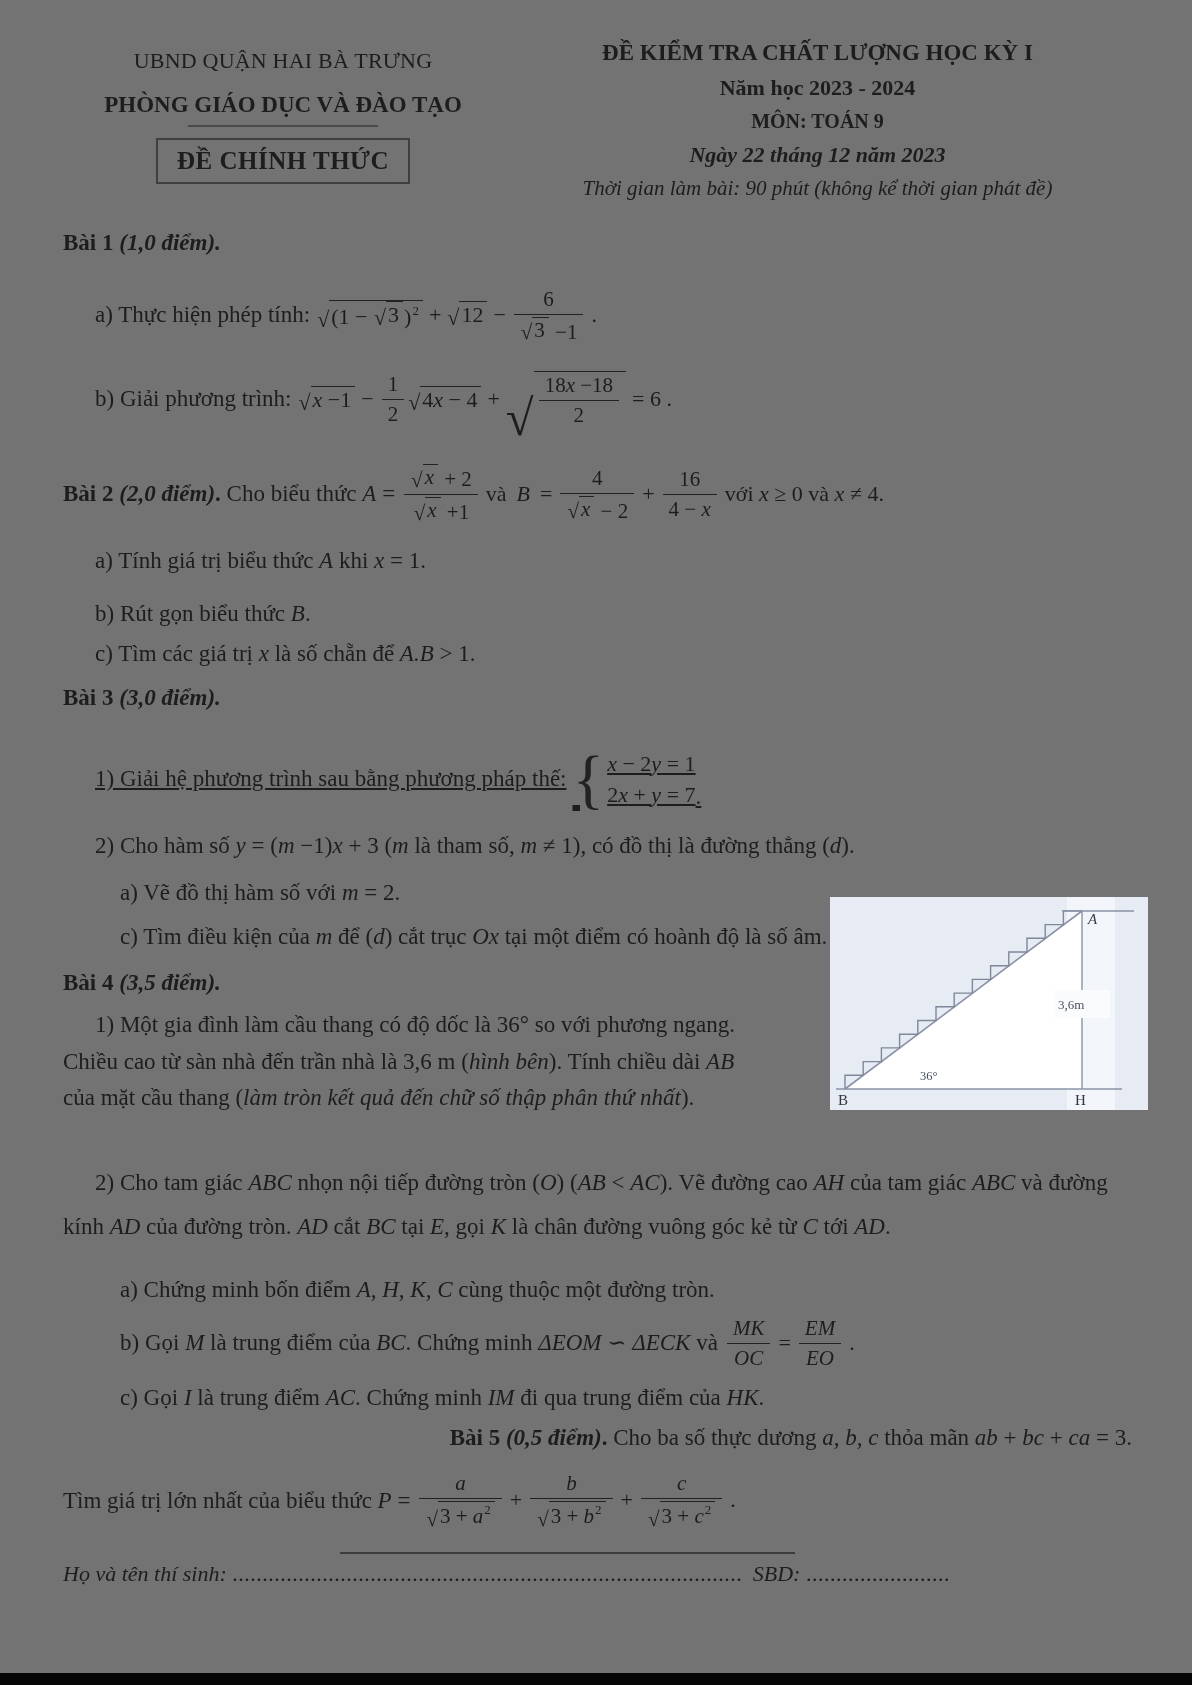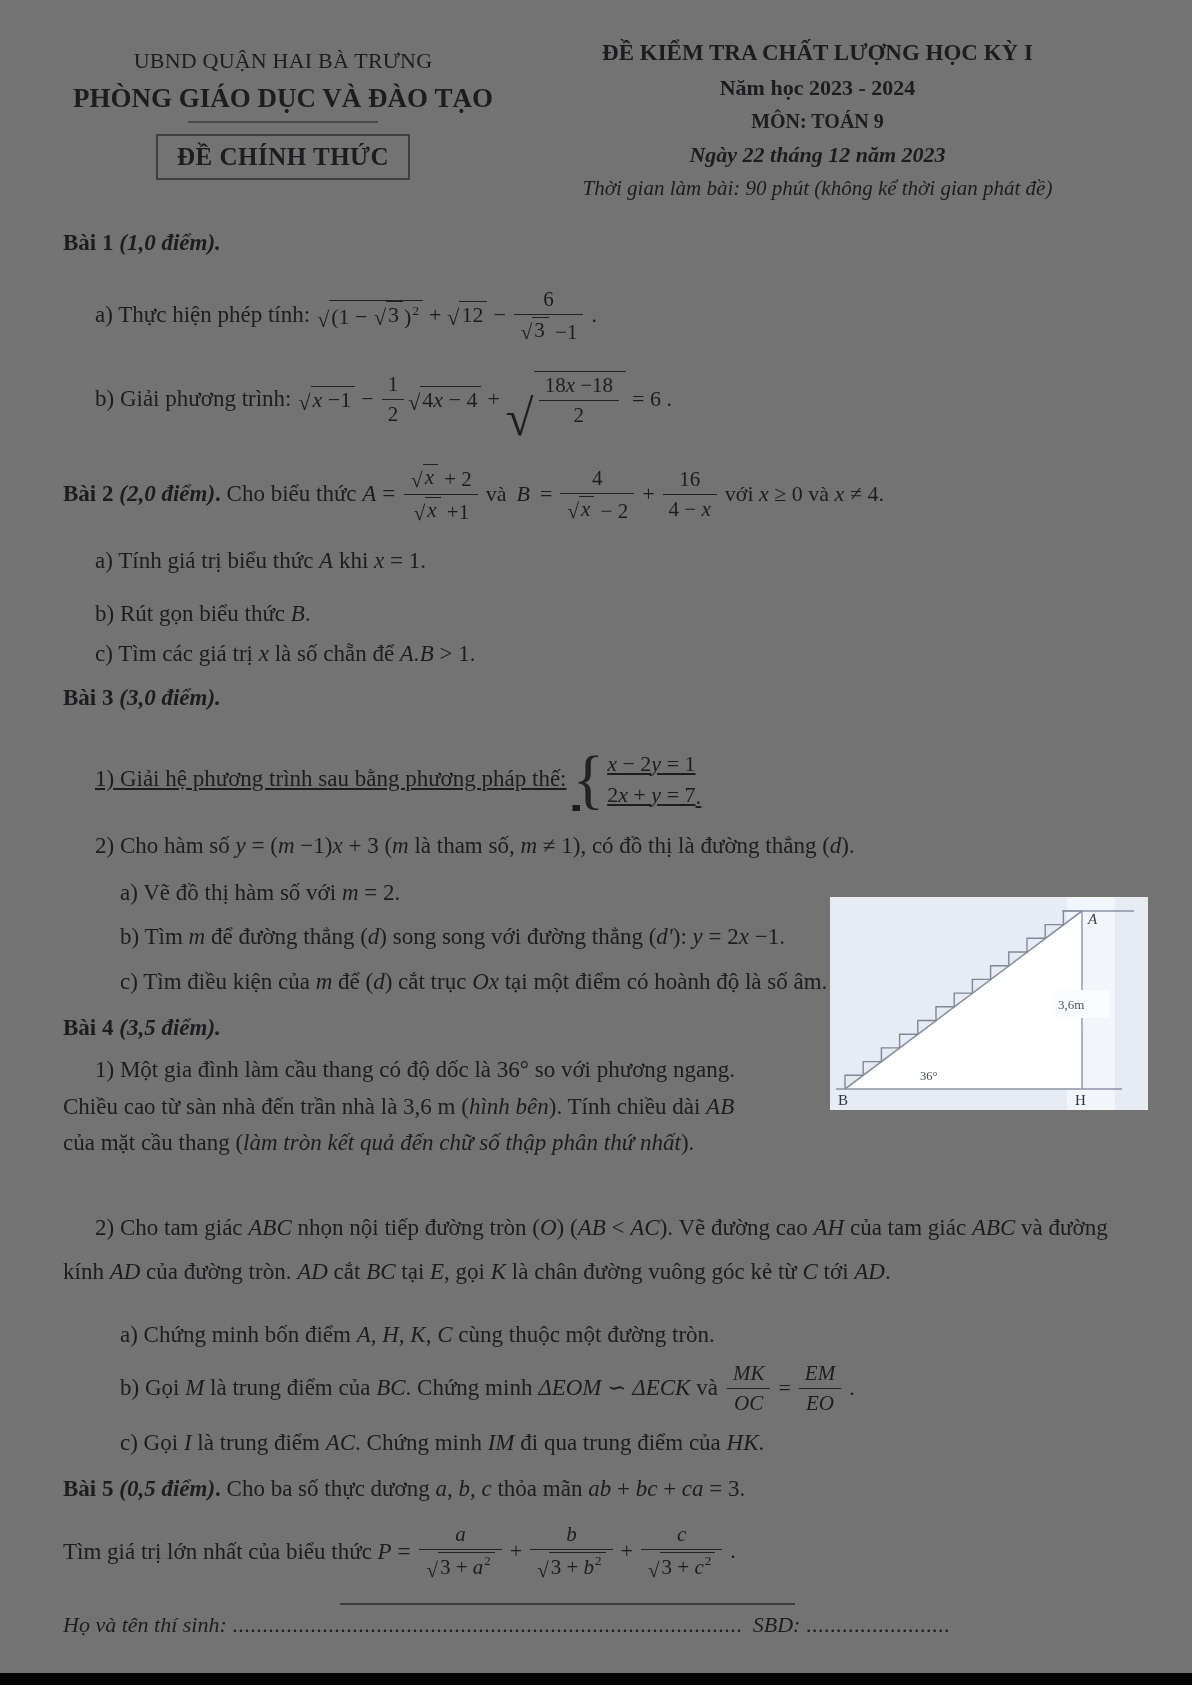--- a/index.html
+++ b/index.html
@@ -7,21 +7,21 @@
     position:relative; width:1192px; height:1685px; margin:0 auto;
     background:#737373; color:#1d1d1f; overflow:hidden;
     font-family:"Liberation Serif","DejaVu Serif",serif;
   }
   .content { position:relative; padding:40px 60px 0 63px; }
 
   
   .hdr { display:flex; }
   .hdr-left { width:440px; text-align:center; padding-top:8px; }
   .hdr-left .org1 { font-size:22px; letter-spacing:.2px; }
-  .hdr-left .org2 { font-size:27px; font-weight:bold; margin-top:9px; }
+  .hdr-left .org2 { font-size:23px; font-weight:bold; margin-top:18px; }
   .hdr-left .rule { width:190px; border-top:2px solid #4a4a4a; margin:7px auto 0; }
   .stamp { display:inline-block; margin-top:11px; border:2px solid #3f3f3f;
            padding:7px 19px; font-size:25px; font-weight:bold; letter-spacing:.5px; }
   .hdr-right { flex:1; text-align:center; }
   .hdr-right .t1 { font-size:23px; font-weight:bold; }
   .hdr-right .t2 { font-size:22px; font-weight:bold; margin-top:9px; }
   .hdr-right .t3 { font-size:20px; font-weight:bold; margin-top:9px; }
   .hdr-right .t4 { font-size:22px; font-weight:bold; font-style:italic; margin-top:9px; }
   .hdr-right .t5 { font-size:21px; font-style:italic; margin-top:8px; }
 
@@ -197,21 +197,20 @@
         <span class="rows">
           <div><span class="v">x</span><span> − 2</span><span class="v">y</span><span> = 1</span></div>
           <div><span>2</span><span class="v">x</span><span> + </span><span class="v">y</span><span> = 7</span></div>
         </span>
         <span class="enddot">.</span>
       </span>
     </div>
 
     <div class="hline ind1" style="margin-top:8px; line-height:40px;"><span>2) Cho hàm số </span><span class="v">y</span><span> = (</span><span class="v">m</span><span> −1)</span><span class="v">x</span><span> + 3  (</span><span class="v">m</span><span> là tham số, </span><span class="v">m</span><span> ≠ 1), có đồ thị là đường thẳng (</span><span class="v">d</span><span>).</span></div>
     <div class="hline ind2" style="margin-top:7px; line-height:40px;"><span>a) Vẽ đồ thị hàm số với </span><span class="v">m</span><span> = 2.</span></div>
-    <div class="hline ind2" style="margin-top:3px; line-height:42px;"><span>b) Tìm </span><span class="v">m</span><span> để đường thẳng (</span><span class="v">d</span><span>) song song với đường thẳng (</span><span class="v">d'</span><span>): </span><span class="v">y</span><span> = 2</span><span class="v">x</span><span> −1.</span></div>
     <div class="hline ind2" style="margin-top:3px; line-height:42px;"><span>c) Tìm điều kiện của </span><span class="v">m</span><span> để (</span><span class="v">d</span><span>) cắt trục </span><span class="v">Ox</span><span> tại một điểm có hoành độ là số âm.</span></div>
 
     <div class="hline" style="margin-top:7px;">
       <span class="bold">Bài 4 </span><span class="bi">(3,5 điểm).</span>
     </div>
 
     <div class="hline p-b4" style="margin-top:6px; text-indent:32px; line-height:36.5px;"><span>1) Một gia đình làm cầu thang có độ dốc là 36° so với phương ngang. Chiều cao từ sàn nhà đến trần nhà là 3,6 m (</span><span class="i">hình bên</span><span>). Tính chiều dài </span><span class="v">AB</span><span> của mặt cầu thang (</span><span class="i">làm tròn kết quả đến chữ số thập phân thứ nhất</span><span>).</span></div>
 
     <div class="hline" style="margin-top:44px; text-indent:32px; line-height:44px;"><span>2) Cho tam giác </span><span class="v">ABC</span><span> nhọn nội tiếp đường tròn (</span><span class="v">O</span><span>)  (</span><span class="v">AB</span><span> &lt; </span><span class="v">AC</span><span>). Vẽ đường cao </span><span class="v">AH</span><span> của tam giác </span><span class="v">ABC</span><span> và đường kính </span><span class="v">AD</span><span> của đường tròn. </span><span class="v">AD</span><span> cắt </span><span class="v">BC</span><span> tại </span><span class="v">E</span><span>, gọi </span><span class="v">K</span><span> là chân đường vuông góc kẻ từ </span><span class="v">C</span><span> tới </span><span class="v">AD</span><span>.</span></div>
     <div class="hline ind2" style="margin-top:21px; line-height:40px;"><span>a) Chứng minh bốn điểm </span><span class="v">A, H, K, C</span><span> cùng thuộc một đường tròn.</span></div>
@@ -227,21 +226,21 @@
         <span class="frac v">
             <span class="num">EM</span>
             <span class="den">EO</span>
           </span>
         <span class="op">.</span>
       </span>
     </div>
 
     <div class="hline ind2" style="margin-top:2px; line-height:40px;"><span>c) Gọi </span><span class="v">I</span><span> là trung điểm </span><span class="v">AC</span><span>. Chứng minh </span><span class="v">IM</span><span> đi qua trung điểm của </span><span class="v">HK</span><span>.</span></div>
 
-    <div class="hline" style="margin-top:6px; line-height:40px;"><span class="b">Bài 5 </span><span class="bi">(0,5 điểm)</span><span class="b">. </span><span>Cho ba số thực dương </span><span class="v">a, b, c</span><span> thỏa mãn  </span><span class="v">ab</span><span> + </span><span class="v">bc</span><span> + </span><span class="v">ca</span><span> = 3.</span></div>
+    <div class="hline" style="line-height:40px;text-align:right;"><span class="b">Bài 5 </span><span class="bi">(0,5 điểm)</span><span class="b">. </span><span>Cho ba số thực dương </span><span class="v">a, b, c</span><span> thỏa mãn  </span><span class="v">ab</span><span> + </span><span class="v">bc</span><span> + </span><span class="v">ca</span><span> = 3.</span></div>
 
     <div class="fline" style="margin-top:2px; min-height:82px;">
       <span class="lead"><span>Tìm giá trị lớn nhất của biểu thức </span><span class="v">P</span><span> =</span></span>
       <span class="fm">
         <span class="frac">
           <span class="num v">a</span>
           <span class="den"><span class="sqrt">
                 <span class="rsym">√</span>
                 <span class="rbody"><span>3 + </span><span class="v">a</span><sup class="sp">2</sup></span>
               </span></span>

